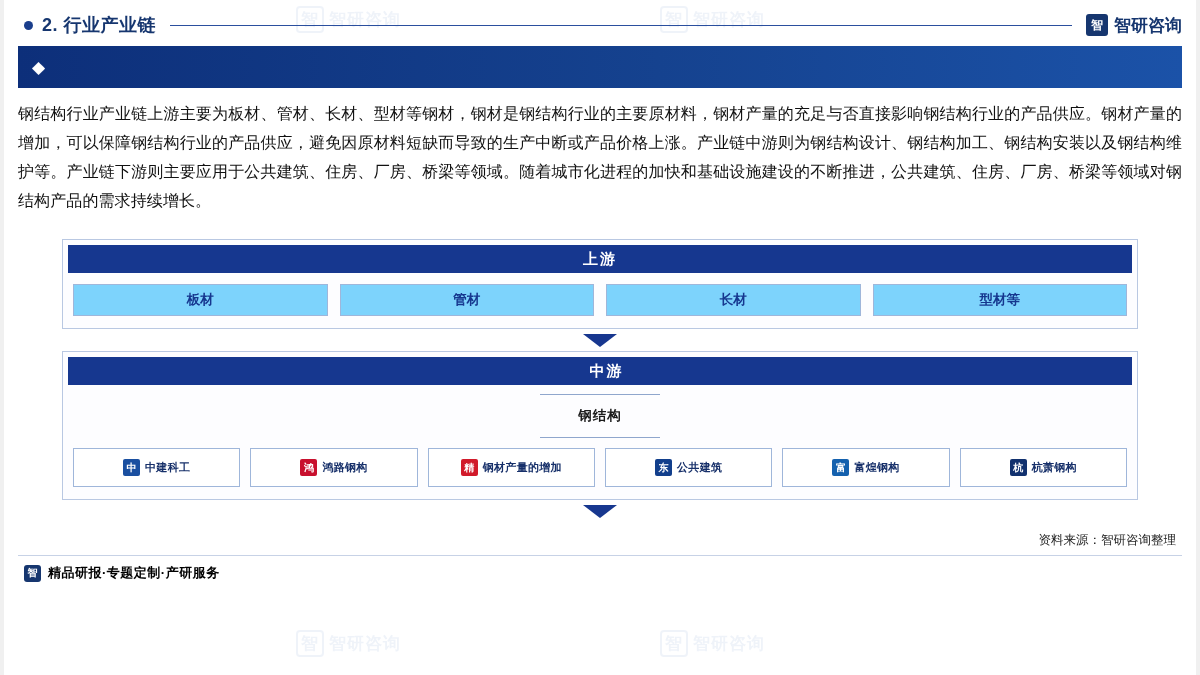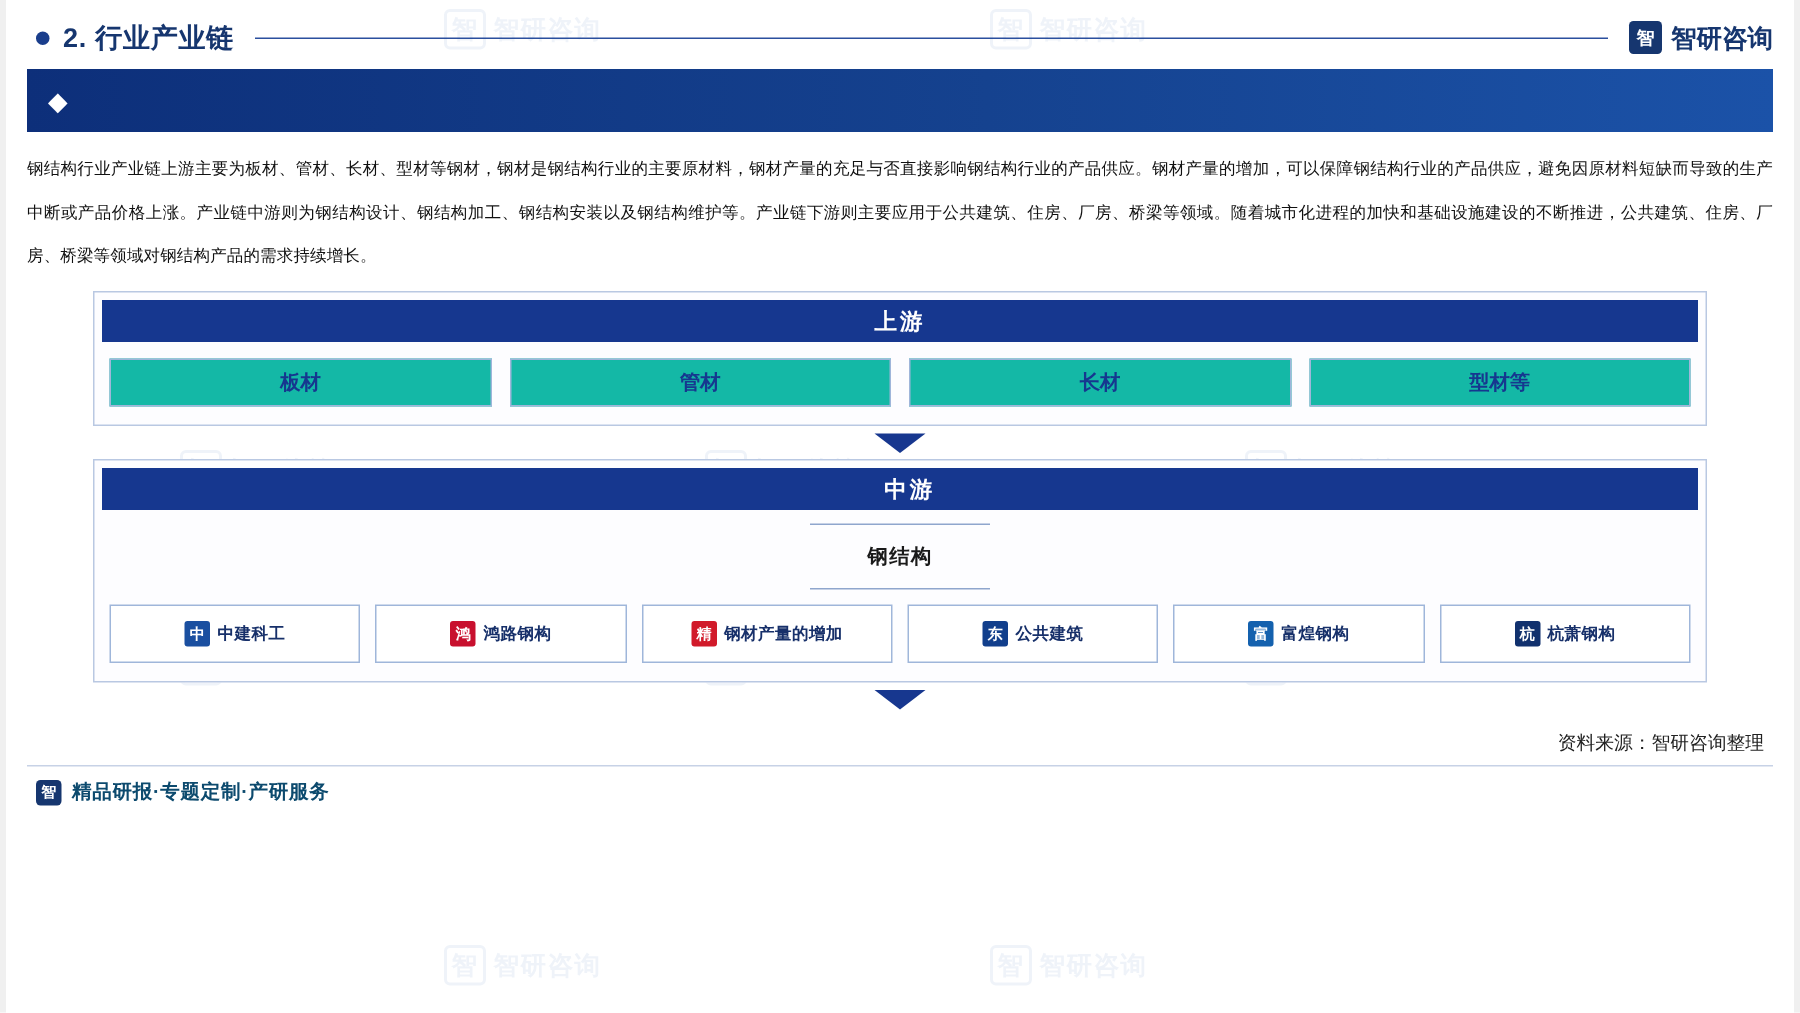--- a/index.html
+++ b/index.html
@@ -114,30 +114,30 @@
   .title-text {
     color: #ffffff;
     font-size: 21px;
     font-weight: bold;
     letter-spacing: 1px;
   }
 
   
   .para {
     margin-top: 11px;
-    font-size: 11px;
+    font-size: 16px;
     line-height: 29px;
     color: #111;
     text-align: justify;
     letter-spacing: .1px;
   }
 
   
   .chain {
-    margin: 8px auto 0 auto;
+    margin: 24px auto 0 auto;
     width: 1076px;
     position: relative;
   }
   .tier {
     border: 1px solid #b9c8e2;
     background: #fdfdff;
     box-sizing: border-box;
   }
   .tier-head {
     height: 28px;
@@ -156,21 +156,21 @@
 
   .boxrow {
     display: flex;
     gap: 12px;
     padding: 11px 10px 12px 10px;
   }
   .cell {
     flex: 1;
     height: 30px;
     border: 1px solid #9fb6da;
-    background: #14b8a6;
+    background: #7dd3fc;
     display: flex;
     align-items: center;
     justify-content: center;
     font-size: 13.5px;
     font-weight: bold;
     color: #16378f;
   }
 
   
   .mid-sub {
@@ -286,21 +286,21 @@
     font-weight: bold;
     display: flex;
     align-items: center;
     justify-content: center;
     border-radius: 3px;
     margin-right: 7px;
     margin-left: 6px;
   }
   .foot-text {
     font-size: 13px;
-    color: #0c4a6e;
+    color: #000000;
     font-weight: bold;
     letter-spacing: .5px;
   }
   .edge-l, .edge-r {
     position: absolute;
     top: 0; bottom: 0;
     width: 4px;
     background: #f0f0f0;
   }
   .edge-l { left: 0; }

